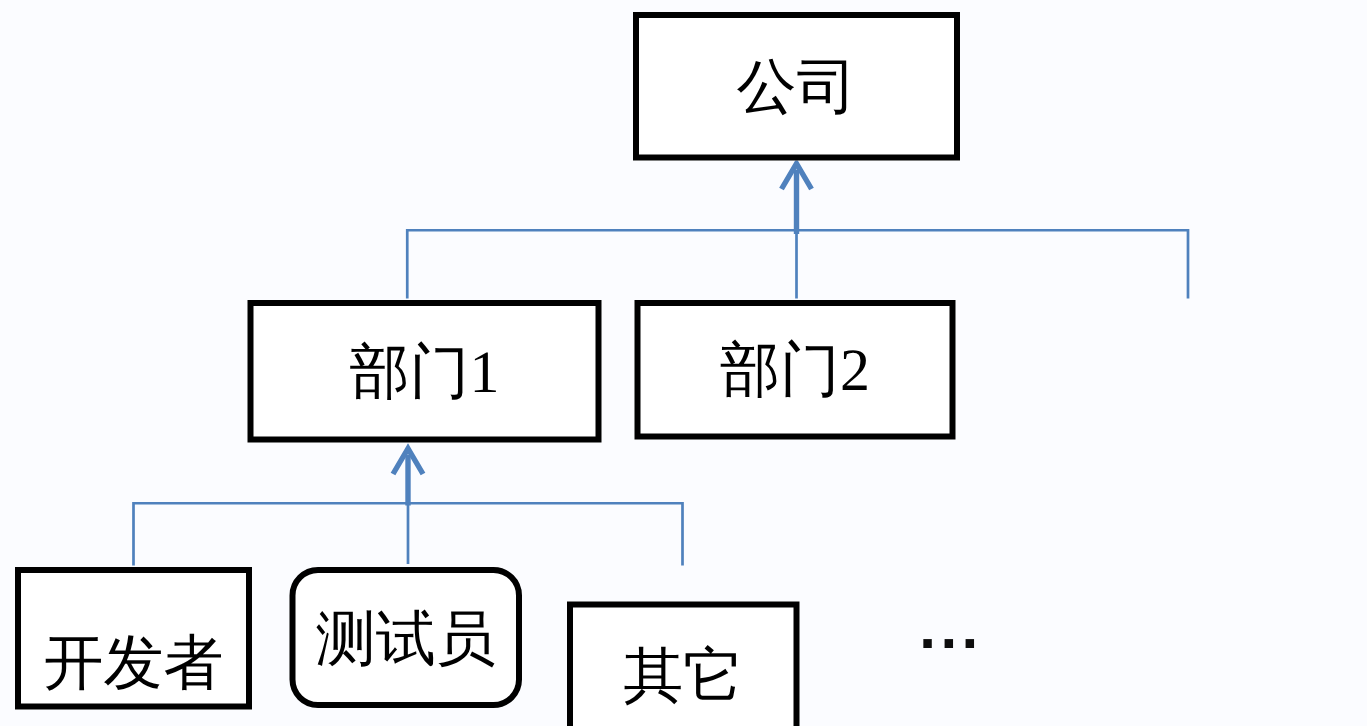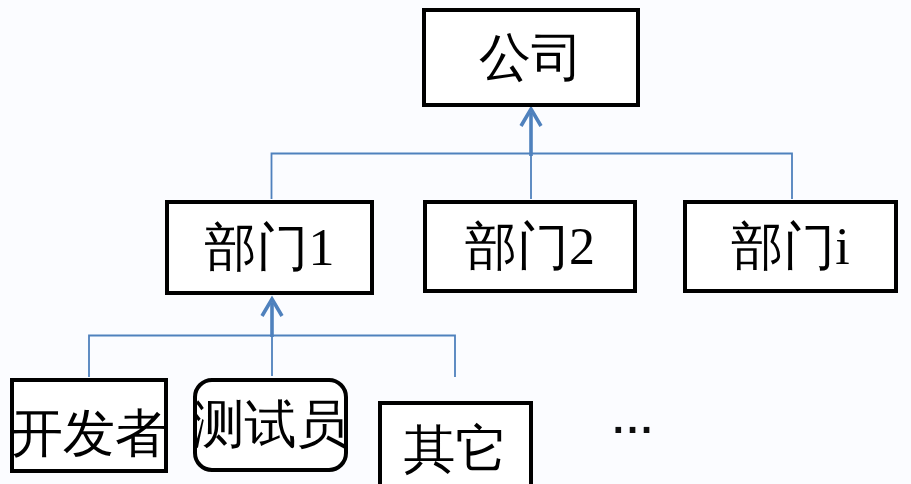--- a/index.html
+++ b/index.html
@@ -31,41 +31,41 @@
   .wire-thin   { stroke: var(--connector); stroke-width: 1.8; fill: none; }
   .wire-shaft  { stroke: var(--connector); stroke-width: 3.6; fill: none; }
   .wire-head   { stroke: var(--connector); stroke-width: 3.6; fill: none; stroke-linejoin: miter; }
   .node {
     position: absolute;
     background: var(--box-fill);
     border: 4px solid var(--box-border);
     display: flex;
     align-items: center;
     justify-content: center;
-    font-size: 52px;
+    font-size: 40px;
     color: var(--text);
     z-index: 2;
     white-space: nowrap;
   }
   .ellipsis {
     position: absolute;
     left: 598px; top: 388px;
     width: 72px; height: 62px;
     display: flex;
     align-items: center;
     justify-content: center;
     font-family: "Liberation Sans", "DejaVu Sans", sans-serif;
     font-weight: bold;
     font-size: 40px;
     letter-spacing: 3px;
     color: #0d0d0d;
     z-index: 2;
   }
   .node-company   { left: 422px; top: 8px;   width: 218px; height: 99px; }
-  .node-dept1     { left: 165px; top: 200px; width: 209px; height: 95px; }
+  .node-dept1     { left: 165px; top: 200px; width: 236px; height: 95px; }
   .node-dept2     { left: 423px; top: 200px; width: 214px; height: 93px; }
   .node-depti     { left: 683px; top: 200px; width: 215px; height: 93px; }
   .node-developer { left: 10px;  top: 378px; width: 158px; height: 95px; align-items: flex-end; }
   .node-tester    { left: 193px; top: 378px; width: 155px; height: 94px; border-radius: 19px; }
   .node-other     { left: 378px; top: 378px; width: 155px; height: 98px; margin-top: 23px; }
 </style>
 </head>
 <body>
 
 <div class="canvas">
@@ -92,23 +92,20 @@
   </div>
 
   <div class="node node-dept1">
     <span>部门1</span>
   </div>
 
   <div class="node node-dept2">
     <span>部门2</span>
   </div>
 
-  <div class="node node-depti">
-    <span>部门i</span>
-  </div>
 
   <div class="node node-developer">
     <span>开发者</span>
   </div>
 
   <div class="node node-tester">
     <span>测试员</span>
   </div>
 
   <div class="node node-other">

